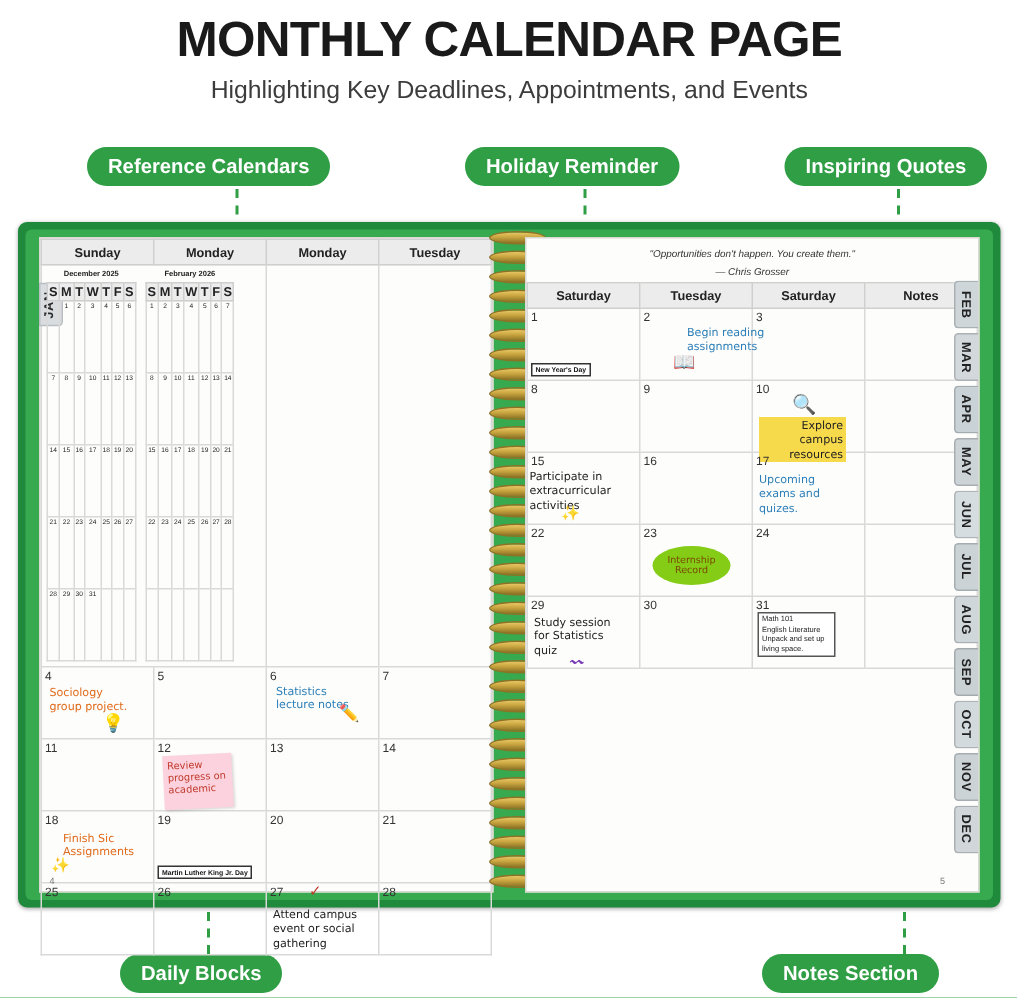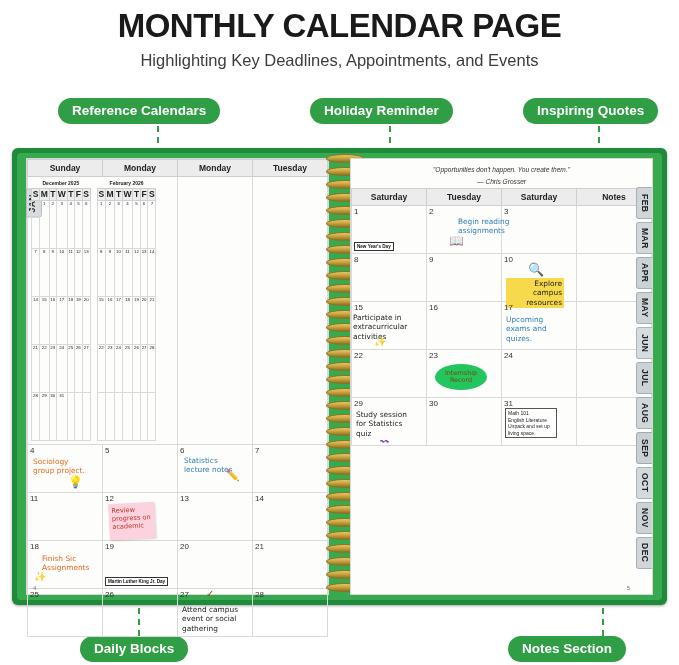--- a/index.html
+++ b/index.html
@@ -191,21 +191,21 @@
     width:46px; height:36px; background:#fbd2dd;
     transform: rotate(-3deg);
     box-shadow:1px 1px 2px rgba(0,0,0,0.15);
   }
   .sticky span {
     display:block; padding:4px 3px; font-size:6.6px; color:#c0392b;
     font-family:"DejaVu Sans", sans-serif; line-height:1.2;
   }
   .bubble {
     position:absolute; left:8px; top:14px;
-    width:52px; height:26px; background:#22c55e; border-radius:50%;
+    width:52px; height:26px; background:#84cc16; border-radius:50%;
     display:flex;align-items:center;justify-content:center;
     font-size:6.4px; color:#7a4a00; text-align:center; line-height:1.15;
     font-family:"DejaVu Sans", sans-serif;
   }
   .notebox {
     position:absolute; left:3px; top:10px; width:52px;
     border:1px solid #555; background:#fff; font-size:5px; color:#222;
     padding:1px 2px; line-height:1.3;
   }
   .pgnum { position:absolute; bottom:3px; font-size:6px; color:#777; }

